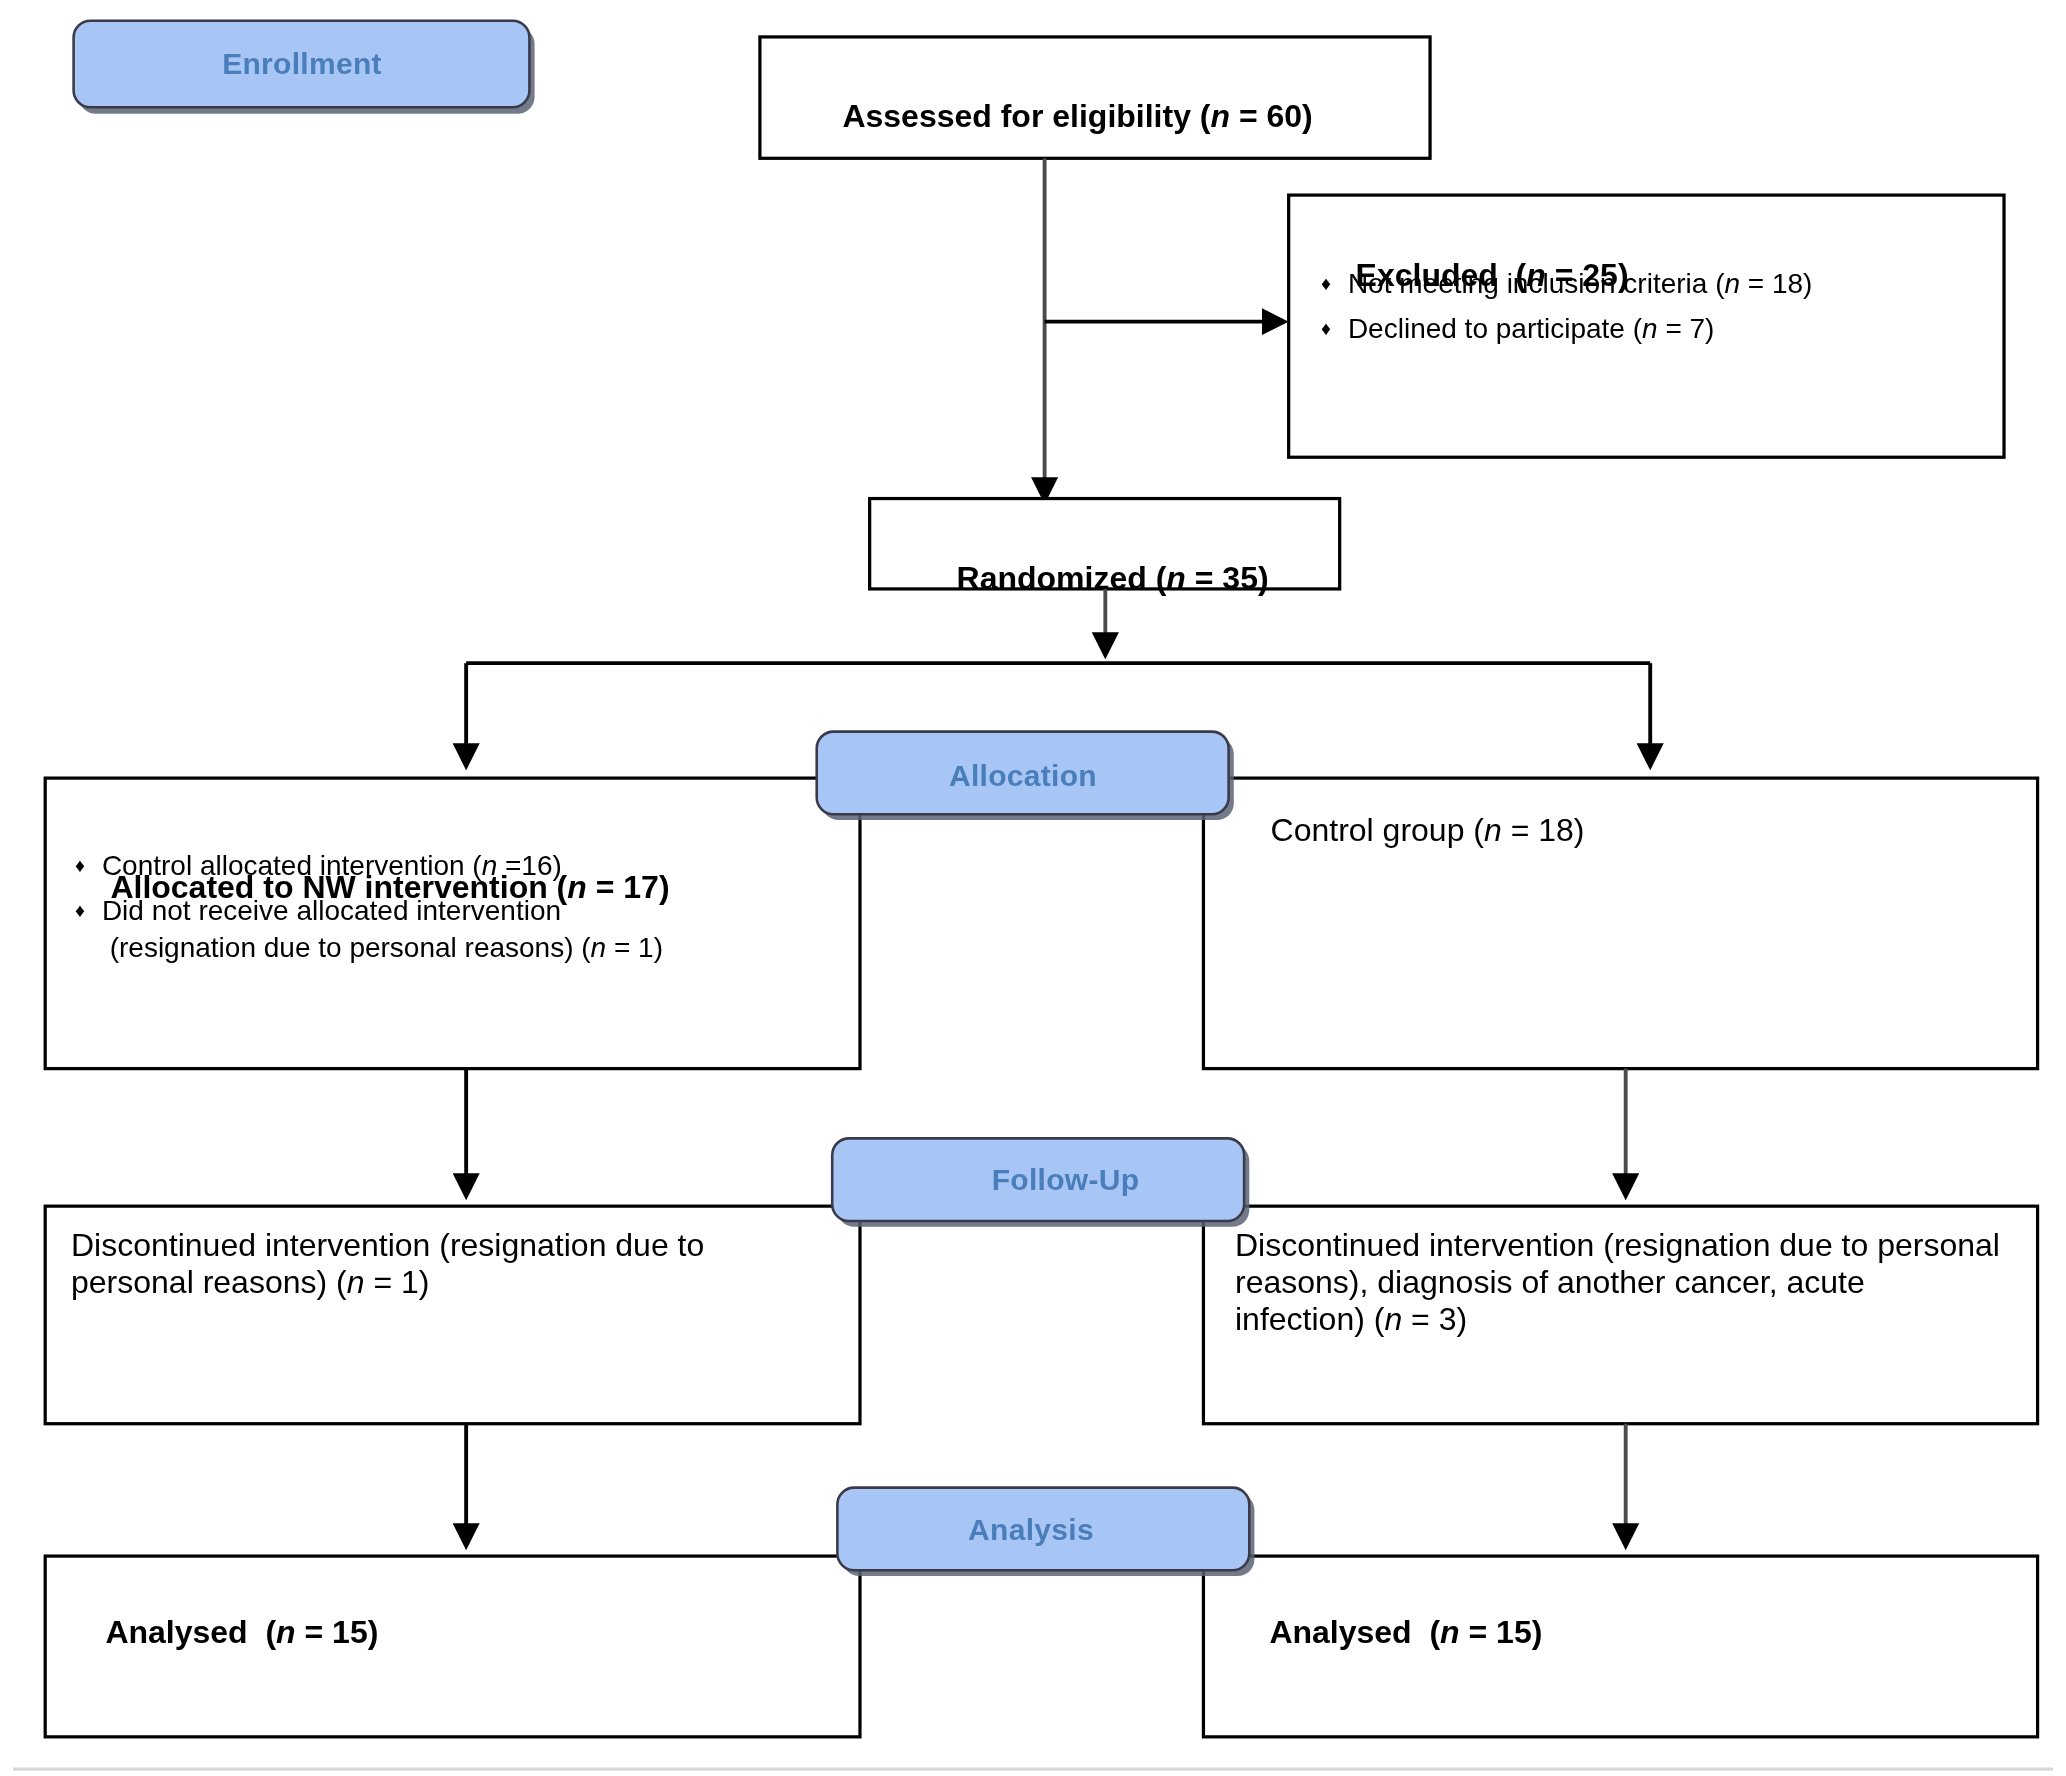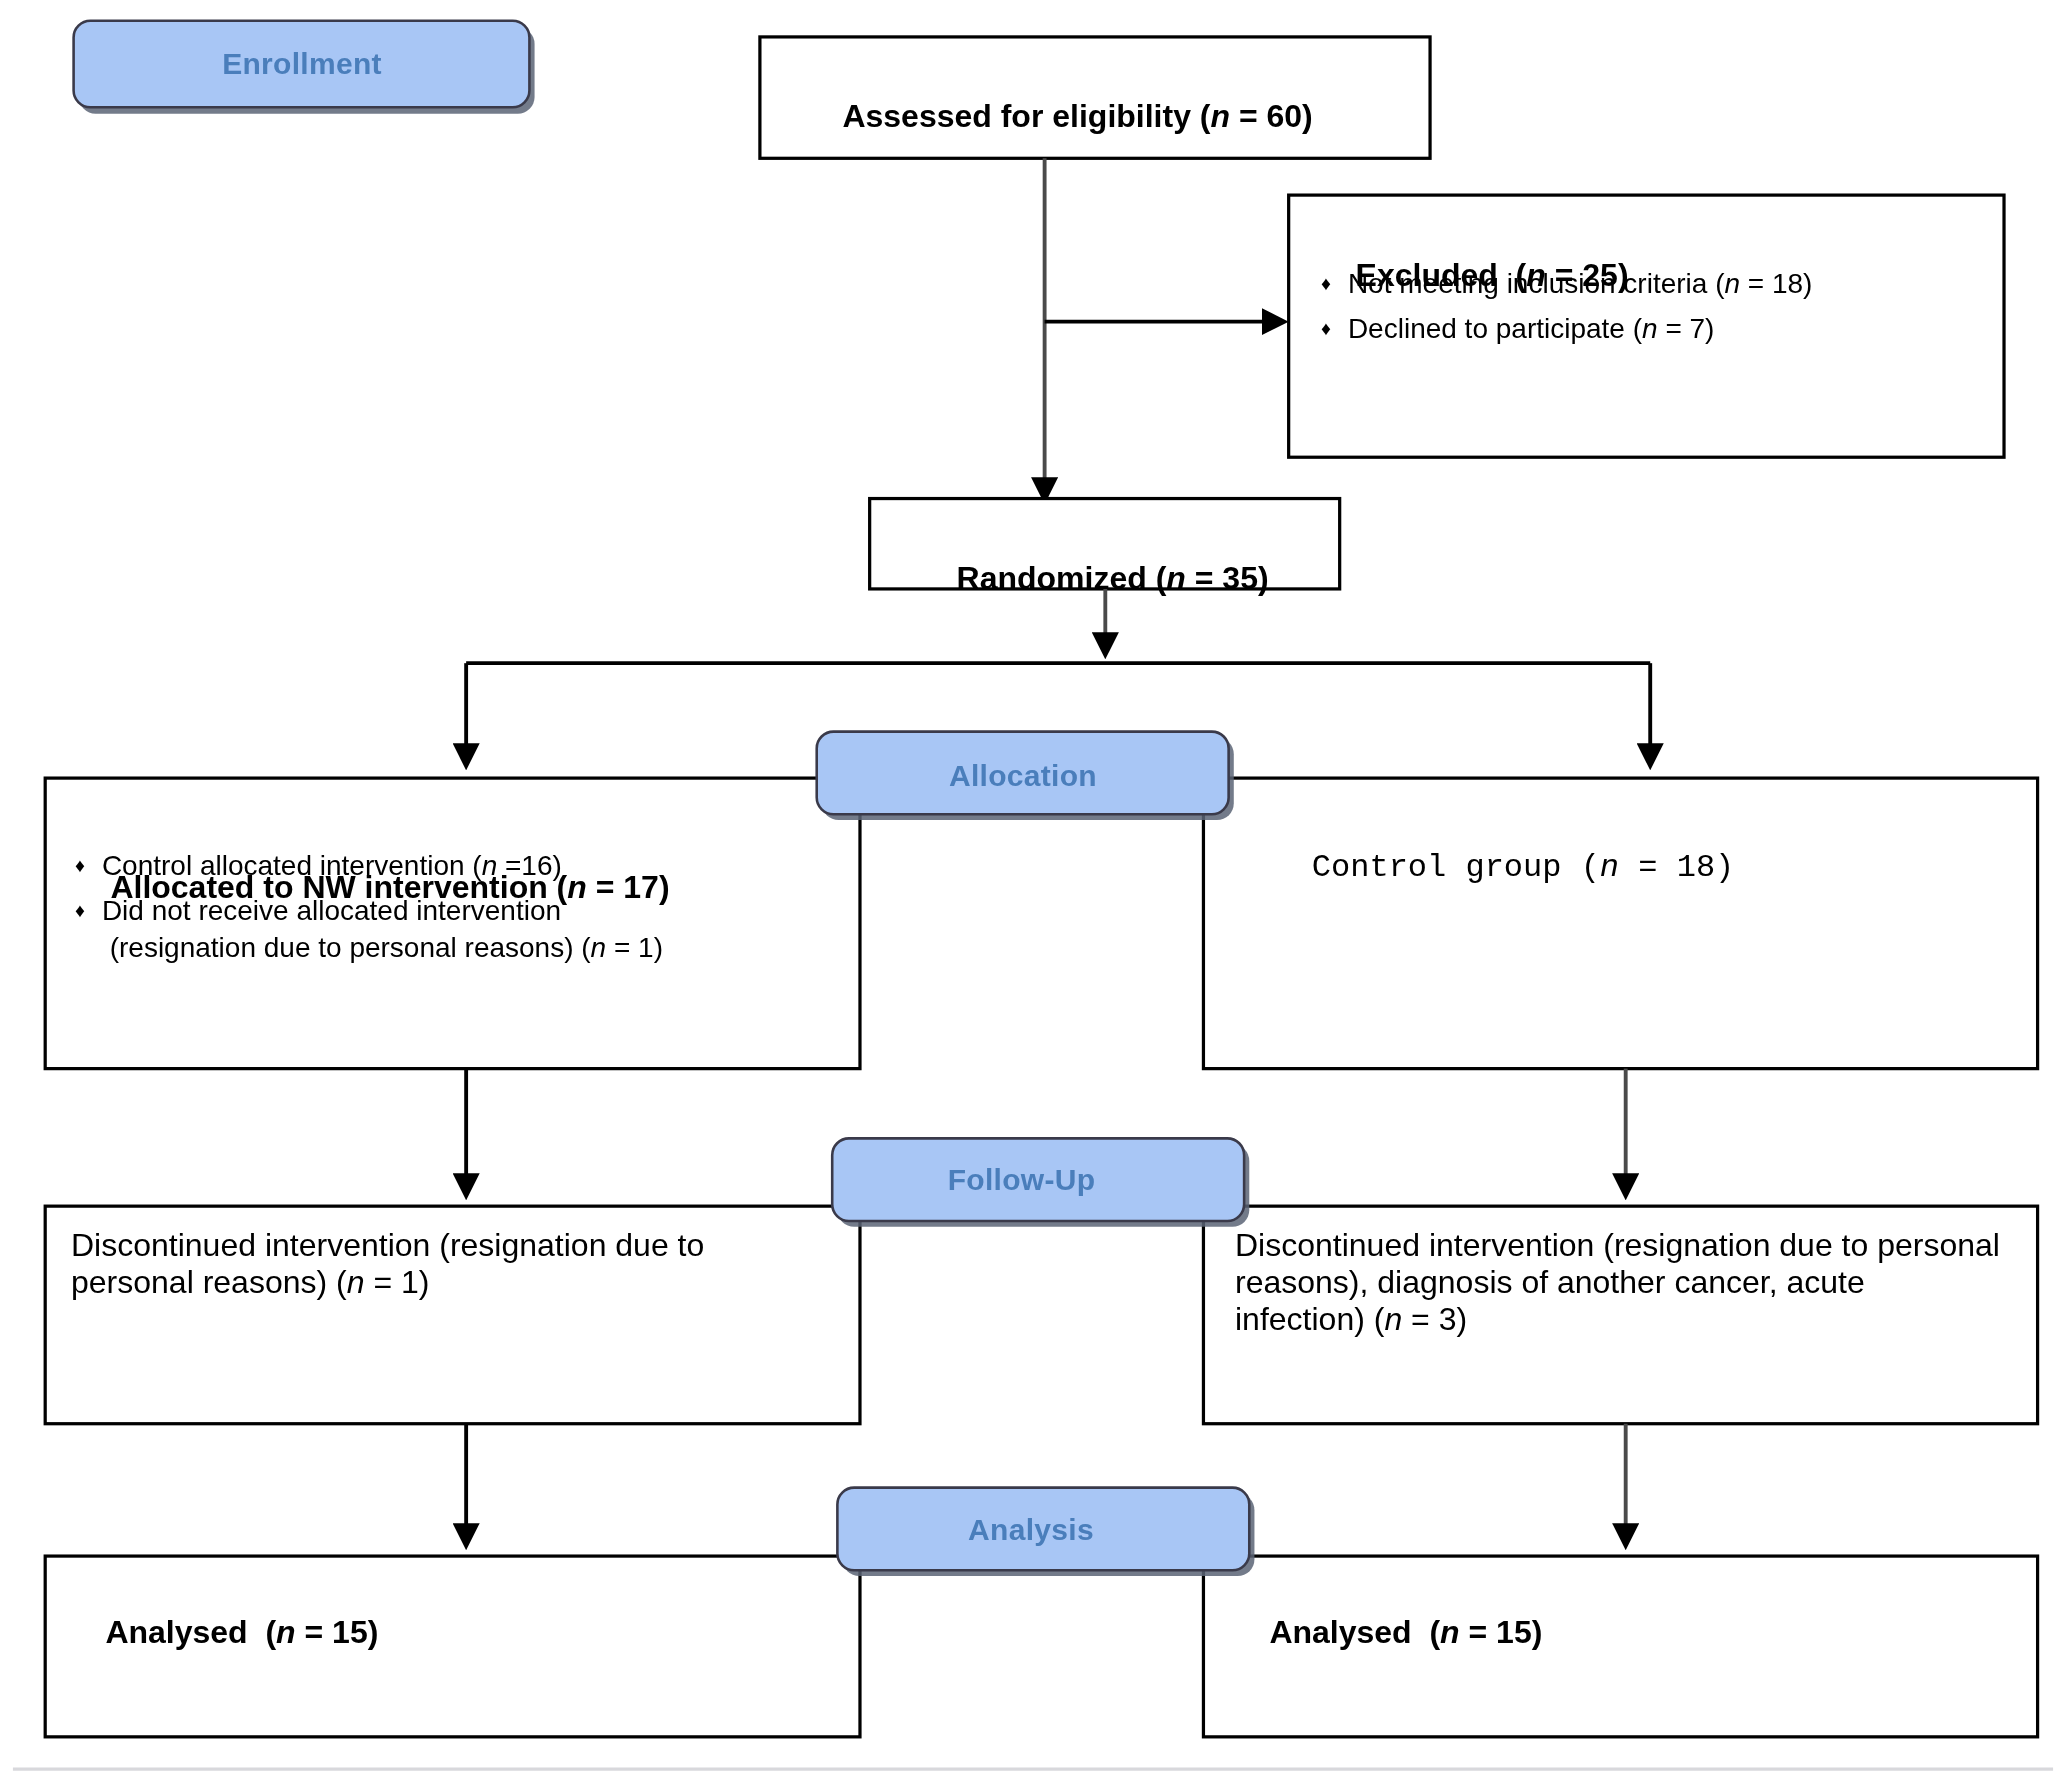--- a/index.html
+++ b/index.html
@@ -166,21 +166,21 @@
     <rect class="badge-shadow" x="1305" y="2313" width="638" height="128" rx="26" ry="26"></rect>
     <rect class="badge-rect" x="1297" y="2304" width="638" height="128" rx="26" ry="26"></rect>
   </svg>
 
   <div class="badge-label" style="left:74px; top:20.7px; width:456px; height:87px;">
     <span>Enrollment</span>
   </div>
   <div class="badge-label" style="left:817px; top:732px; width:412px; height:88px;">
     <span>Allocation</span>
   </div>
-  <div class="badge-label" style="left:832px; top:1138px; width:379px; height:83px;">
+  <div class="badge-label" style="left:832px; top:1138px; width:379px; height:83px;padding-left:44px;">
     <span>Follow-Up</span>
   </div>
   <div class="badge-label" style="left:825px; top:1488px; width:412px; height:83px;">
     <span>Analysis</span>
   </div>
 
   <div class="txt bold" style="left:808px; top:61px; width:594px;">
     <span>Assessed for eligibility (</span><span class="ital">n</span><span> = 60)</span>
   </div>
 
@@ -210,21 +210,21 @@
     <span class="bullet-glyph">♦</span>
     <span class="bullet-text"><span>Control allocated intervention (</span><span class="ital">n</span><span> =16)</span></span>
   </div>
 
   <div class="bullet-row" style="left:71px; top:892px; width:775px;">
     <span class="bullet-glyph">♦</span>
     <span class="bullet-text" style="white-space:pre-wrap;"><span>Did not receive allocated intervention
  (resignation due to personal reasons) (</span><span class="ital">n</span><span> = 1)</span></span>
   </div>
 
-  <div class="txt" style="left:1235px; top:812px; width:775px;font-family:Liberation Mono, monospace;">
+  <div class="txt" style="left:1235px; top:775px; width:775px;">
     <span>Control group (</span><span class="ital">n</span><span> = 18)</span>
   </div>
 
   <div class="txt wrap" style="left:71px; top:1227px; width:762px;">
     <span>Discontinued intervention (resignation due to personal reasons) (</span><span class="ital">n</span><span> = 1)</span>
   </div>
 
   <div class="txt wrap" style="left:1235px; top:1227px; width:768px;">
     <span>Discontinued intervention (resignation due to personal reasons), diagnosis of another cancer, acute infection) (</span><span class="ital">n</span><span> = 3)</span>
   </div>

